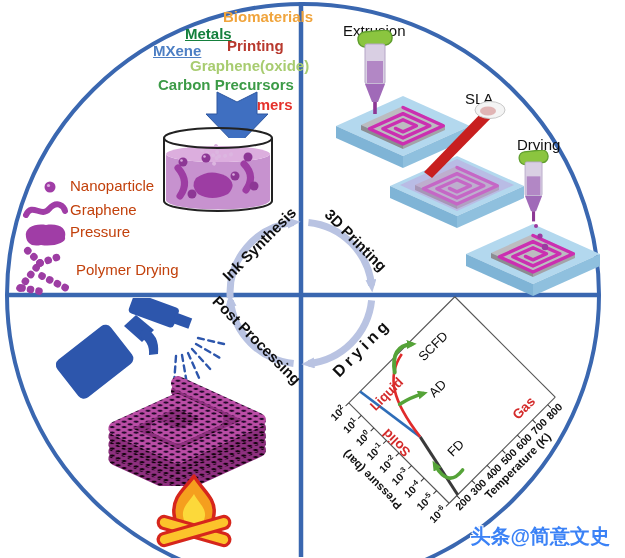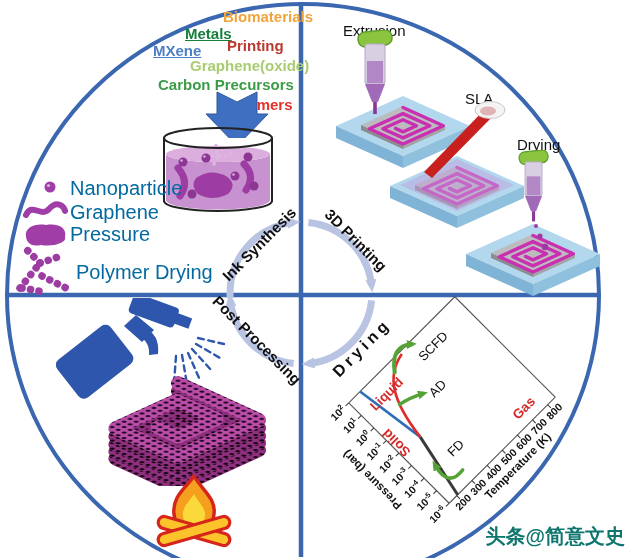--- a/index.html
+++ b/index.html
@@ -2,31 +2,31 @@
 <html><head>
 <meta charset="utf-8">
 <style>
   html,body{margin:0;padding:0;background:#fff;}
   #canvas{position:relative;width:625px;height:558px;overflow:hidden;background:#fff;
           font-family:"Liberation Sans",sans-serif;}
   .abs{position:absolute;}
   .qlabel{position:absolute;white-space:nowrap;font-size:15px;font-weight:600;color:#0e0e0e;
           transform:translate(-50%,-50%);}
   .mat{position:absolute;font-size:15px;font-weight:700;white-space:nowrap;}
-  .leg-text{position:absolute;font-size:20px;color:#0369a1;white-space:nowrap;}
+  .leg-text{position:absolute;font-size:15px;color:#c2410c;white-space:nowrap;}
   .ptitle{position:absolute;font-size:15px;font-weight:500;color:#111;white-space:nowrap;}
   #drying-label{letter-spacing:4px;font-size:16px;}
   #phase-plot{position:absolute;left:377px;top:329px;width:150px;height:142px;
               transform:rotate(-45deg);}
   #phase-plot svg{overflow:visible;}
   .ticktext{font-size:10.5px;font-weight:600;fill:#111;}
   .axlabel{font-size:11.5px;font-weight:600;fill:#111;}
   .region{font-size:13.5px;font-weight:700;}
   .route{font-size:13px;font-weight:500;fill:#0d0d0d;}
-  #watermark{position:absolute;right:0;bottom:8px;font-size:20px;font-weight:700;color:#0f766e;
+  #watermark{position:absolute;right:15px;bottom:8px;font-size:20px;font-weight:700;color:#3b82f6;
              text-shadow:-1px -1px 0 #fff,1px -1px 0 #fff,-1px 1px 0 #fff,1px 1px 0 #fff;}
 </style>
 </head>
 <body>
 
 <div id="canvas">
 
   <svg class="abs" style="left:0;top:0" width="625" height="558">
     <defs>
       <marker id="ra" markerUnits="userSpaceOnUse" markerWidth="15" markerHeight="13" refX="6" refY="5.5" orient="auto">

